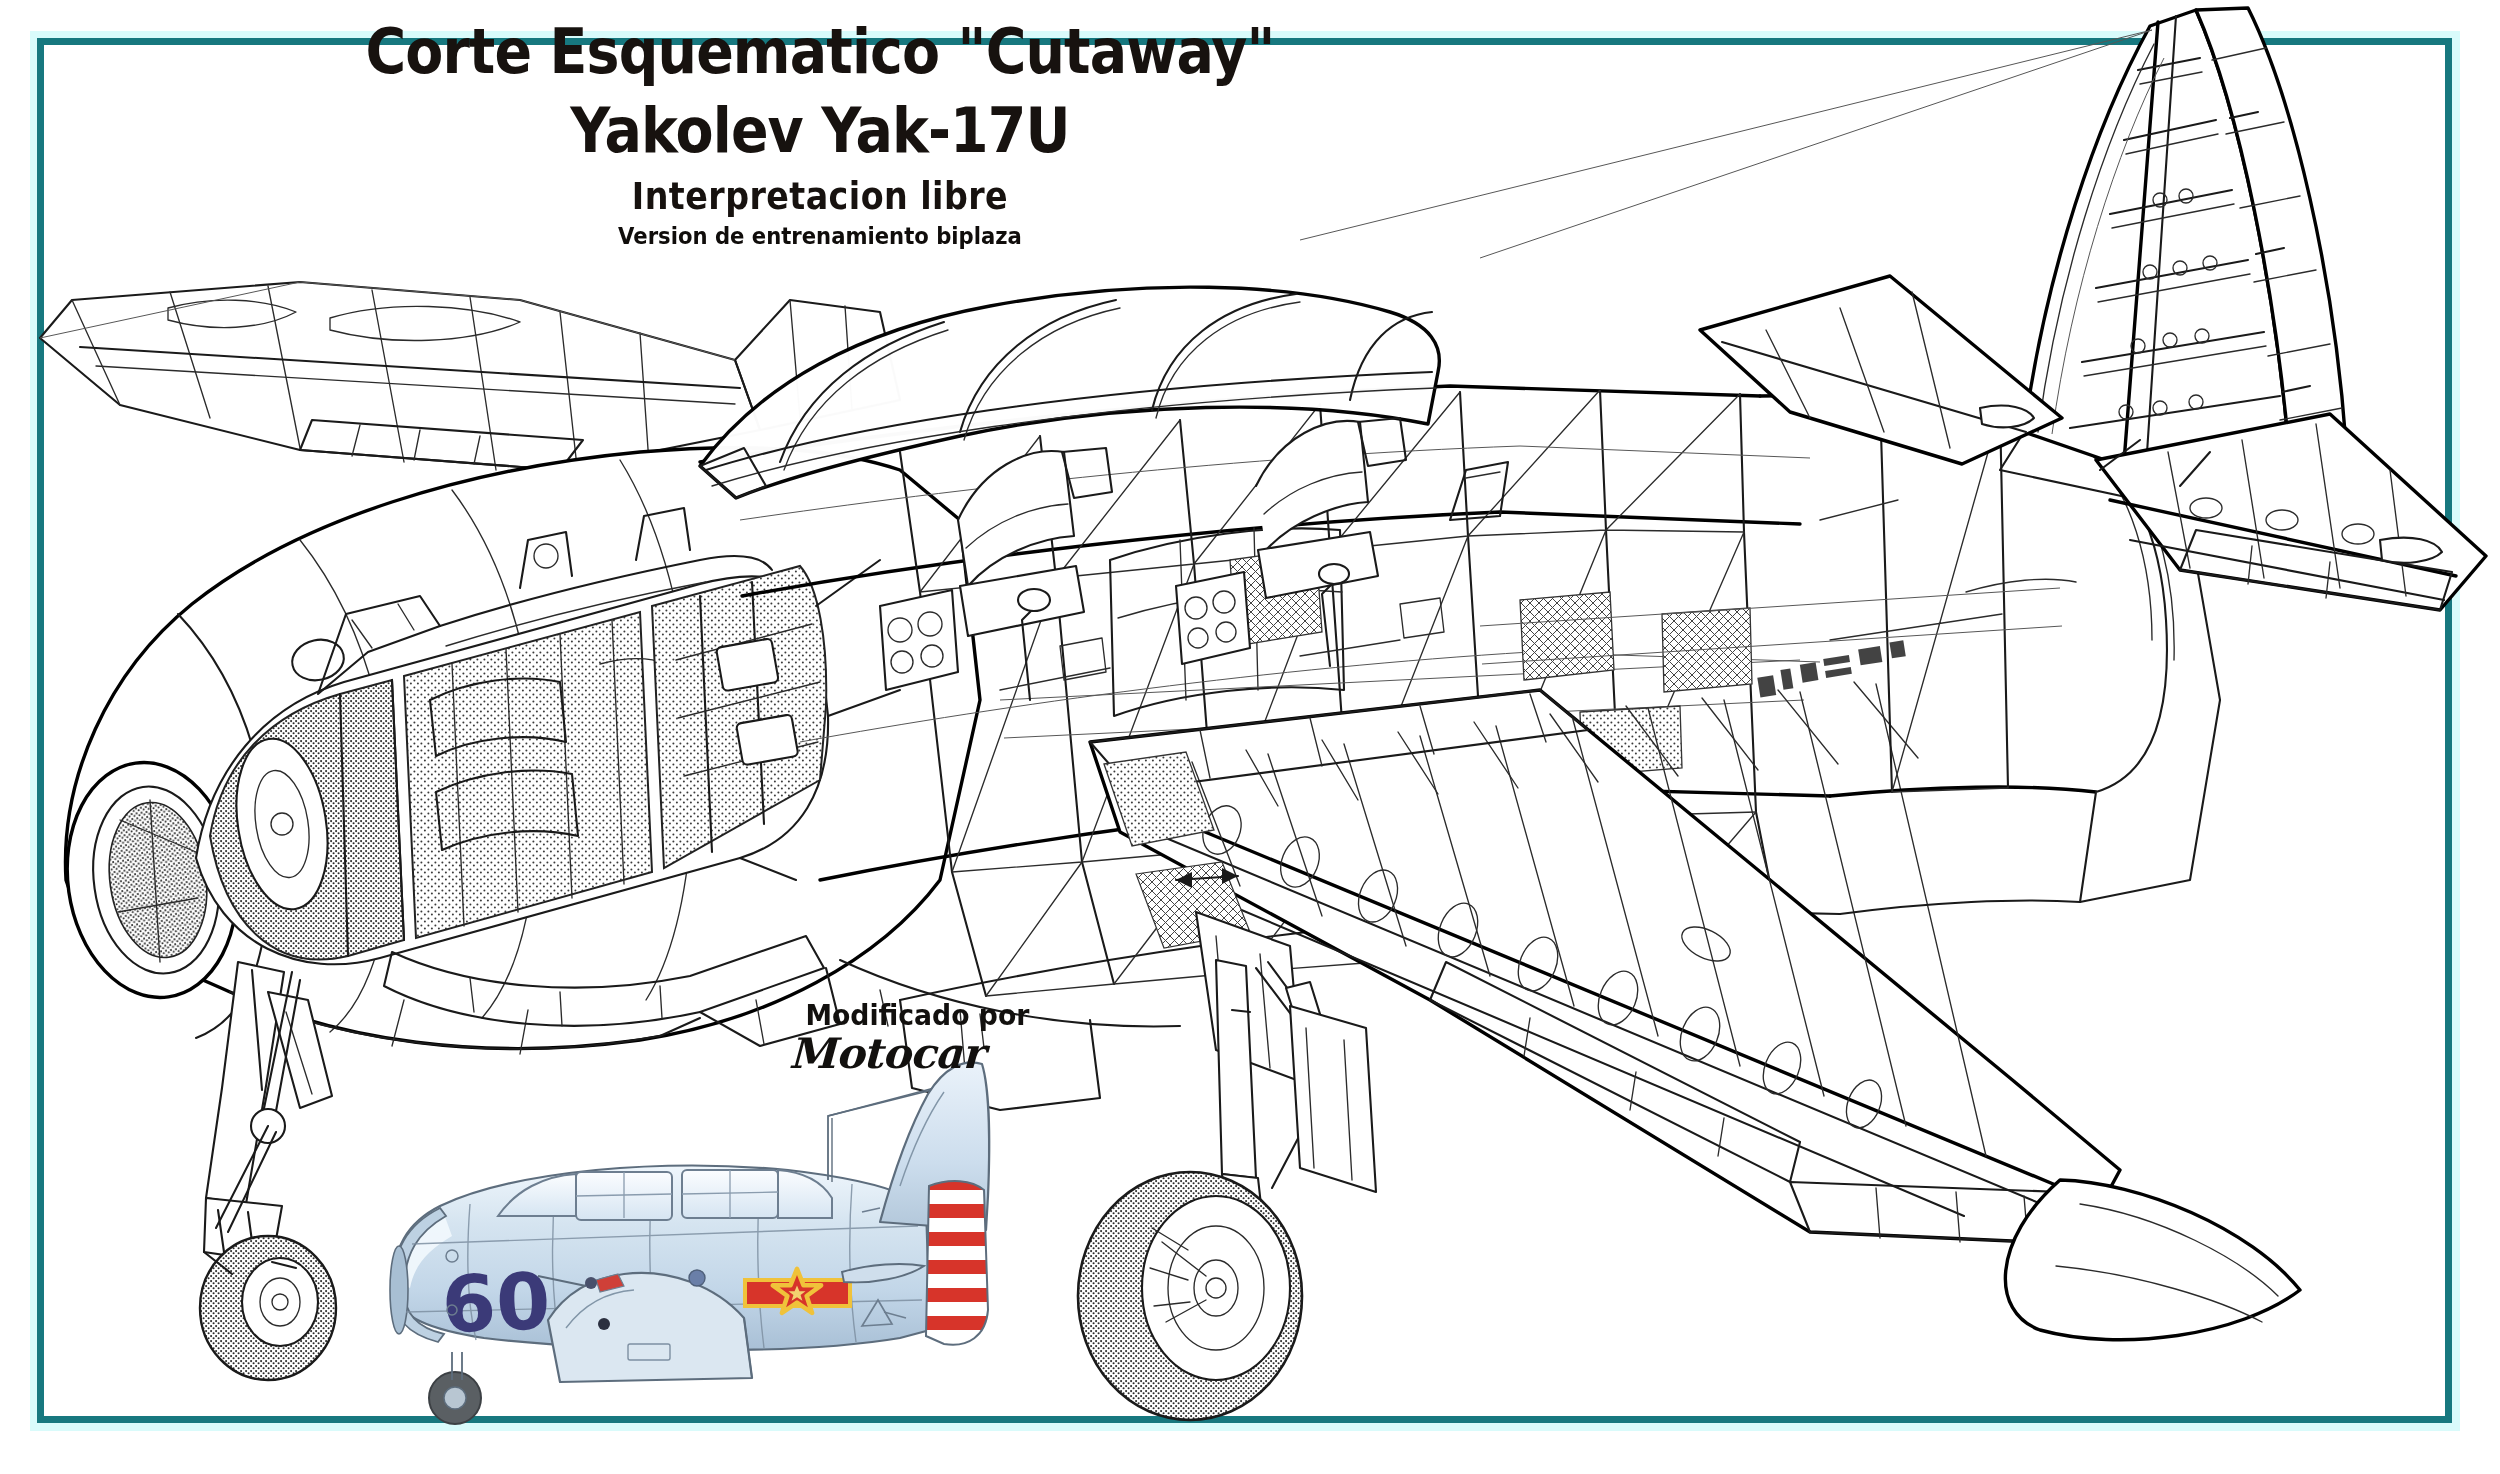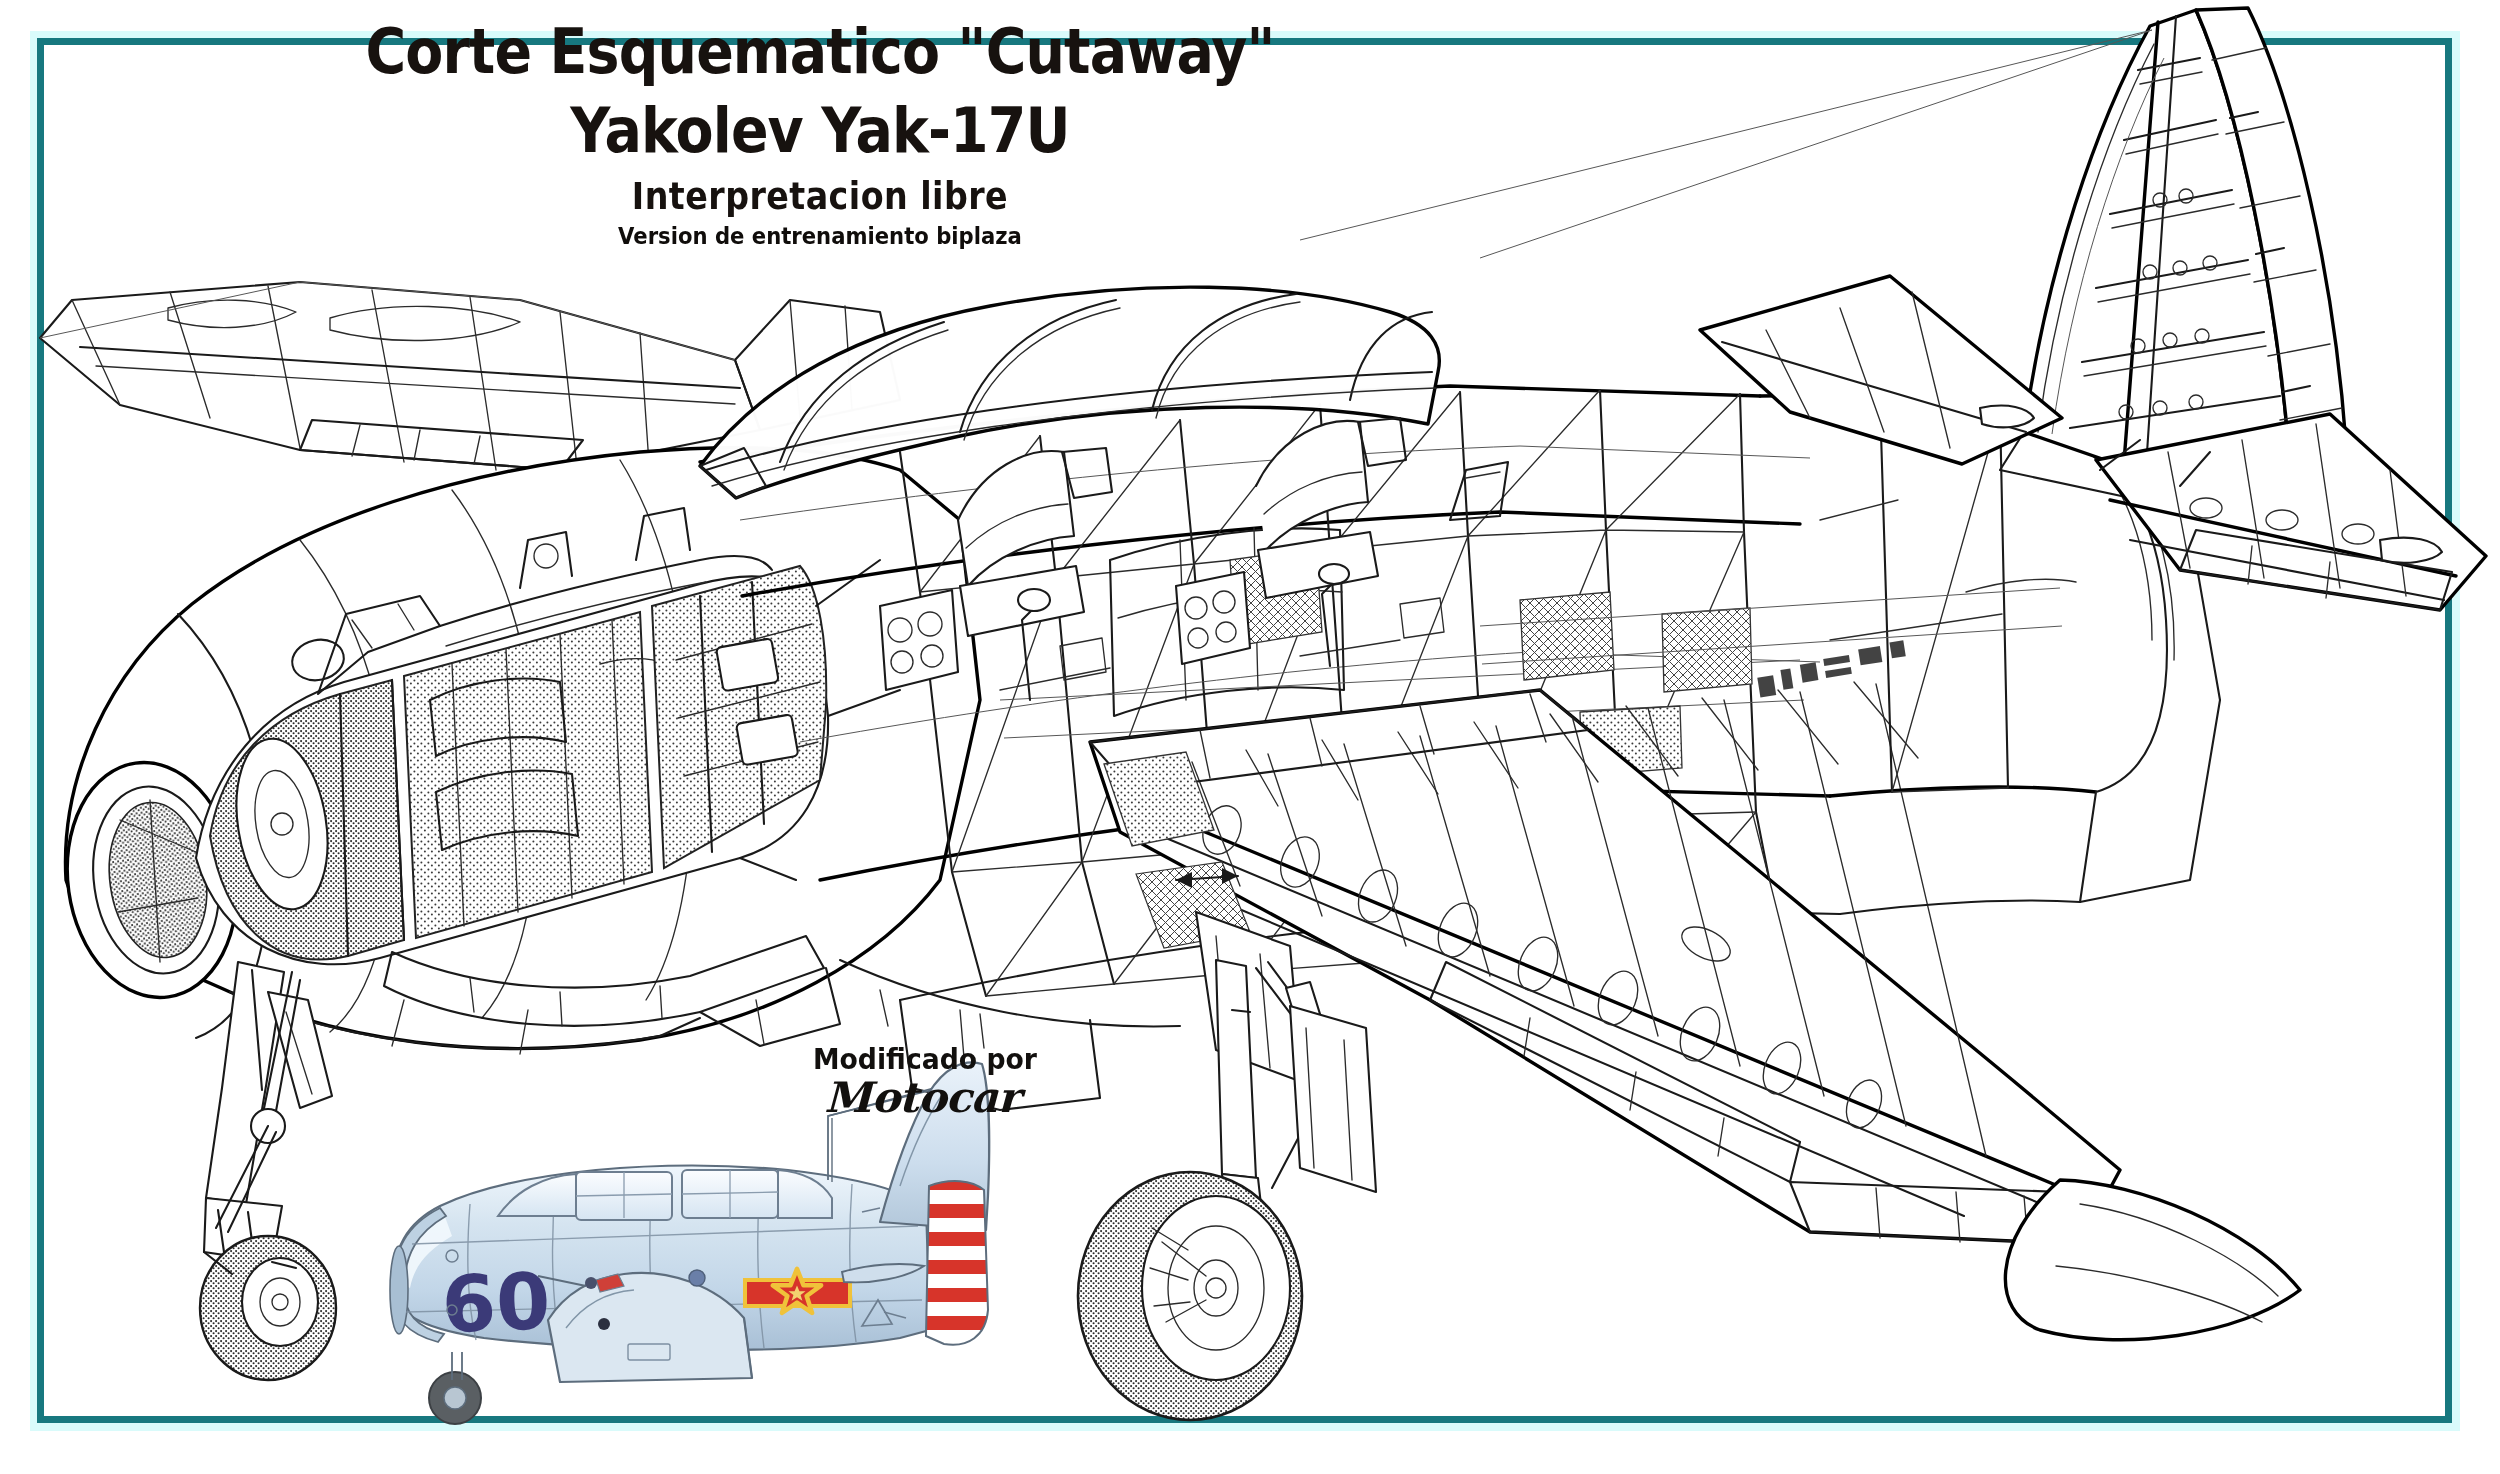--- a/index.html
+++ b/index.html
@@ -21,21 +21,21 @@
     font-size:63px;line-height:86px;letter-spacing:-1px;
     transform:scaleX(.88);transform-origin:center;white-space:nowrap;}
   .t-sub{font-family:"DejaVu Sans",sans-serif;font-weight:bold;color:#17120f;
     font-size:37px;line-height:46px;letter-spacing:.5px;
     transform:scaleX(.9);transform-origin:center;white-space:nowrap;}
   .t-sub2{font-family:"DejaVu Sans",sans-serif;font-weight:bold;color:#100d0b;
     font-size:23px;line-height:32px;letter-spacing:0px;
     transform:scaleX(.92);transform-origin:center;white-space:nowrap;}
 
   
-  .credit{position:absolute;left:795px;top:1042px;z-index:40;text-align:center;width:260px;}
+  .credit{position:absolute;left:795px;top:998px;z-index:40;text-align:left;width:260px;}
   .credit .c1{font-family:"DejaVu Sans",sans-serif;font-weight:bold;font-size:29px;
      color:#12100e;line-height:34px;transform:scaleX(.92);transform-origin:center;}
   .credit .c2{font-family:"DejaVu Serif",serif;font-weight:bold;font-style:italic;
      font-size:42px;color:#12100e;line-height:44px;letter-spacing:-1px;
      transform:scaleX(1.02) skewX(-4deg);transform-origin:center;}
 
   
   svg.layer{position:absolute;left:0;top:0;width:2500px;height:1474px;overflow:visible;}
   svg.layer.cut{z-index:20;}
   svg.layer.prof{z-index:30;}

